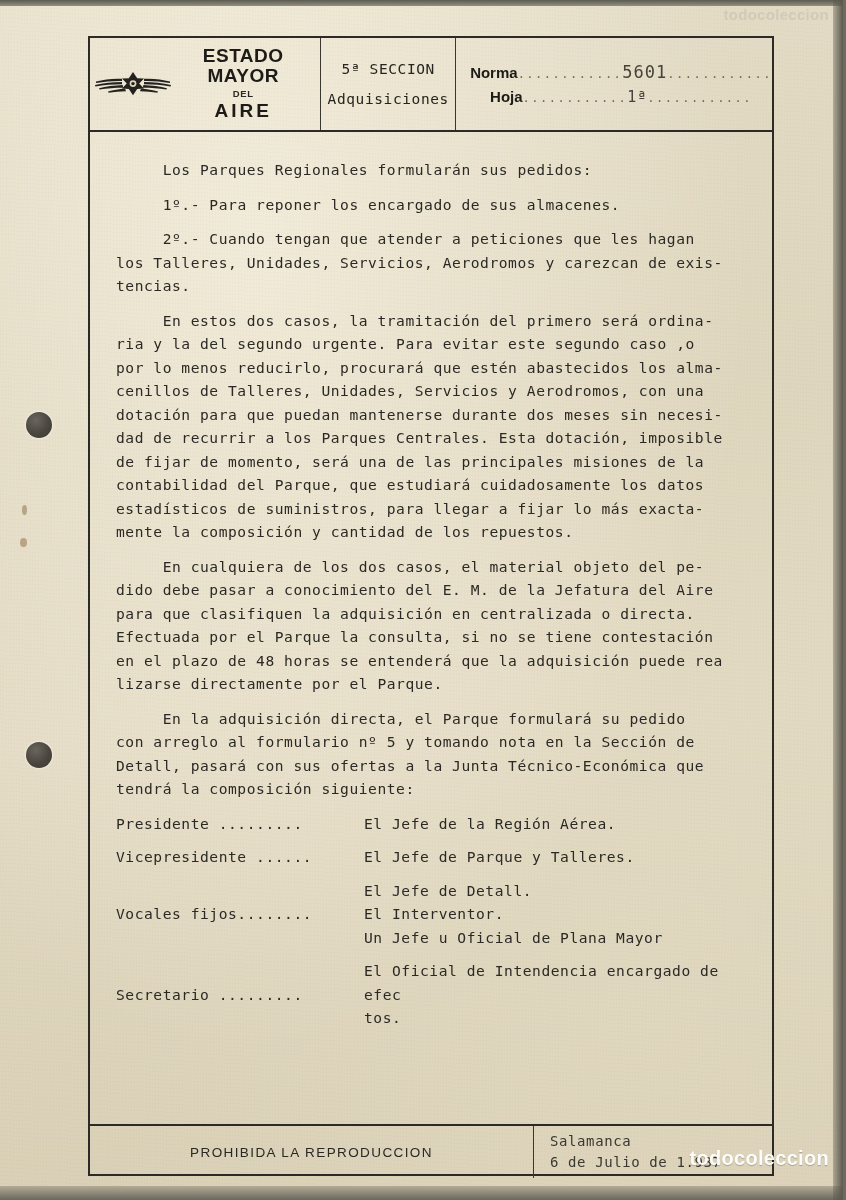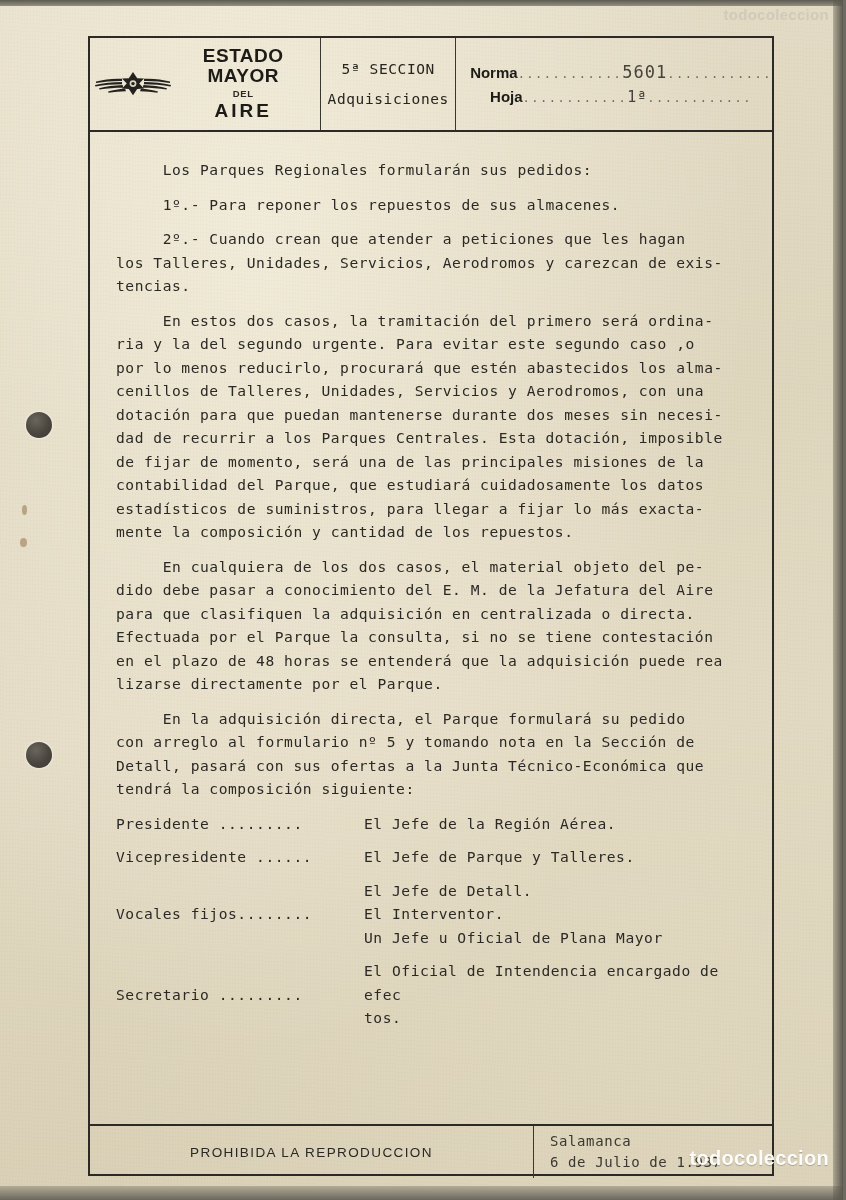--- a/index.html
+++ b/index.html
@@ -336,22 +336,22 @@
           <span class="norma-val small">1ª</span>
           <span class="dotfill after">............</span>
         </div>
       </div>
     </div>
 
     <div id="body">
 
 
       <p class="para">     Los Parques Regionales formularán sus pedidos:</p>
-      <p class="para">     1º.- Para reponer los repuestos de sus almacenes.</p>
-      <p class="para">     2º.- Cuando crean que atender a peticiones que les hagan
+      <p class="para">     1º.- Para reponer los encargado de sus almacenes.</p>
+      <p class="para">     2º.- Cuando tengan que atender a peticiones que les hagan
 los Talleres, Unidades, Servicios, Aerodromos y carezcan de exis-
 tencias.</p>
       <p class="para">     En estos dos casos, la tramitación del primero será ordina-
 ria y la del segundo urgente. Para evitar este segundo caso ,o
 por lo menos reducirlo, procurará que estén abastecidos los alma-
 cenillos de Talleres, Unidades, Servicios y Aerodromos, con una
 dotación para que puedan mantenerse durante dos meses sin necesi-
 dad de recurrir a los Parques Centrales. Esta dotación, imposible
 de fijar de momento, será una de las principales misiones de la
 contabilidad del Parque, que estudiará cuidadosamente los datos

